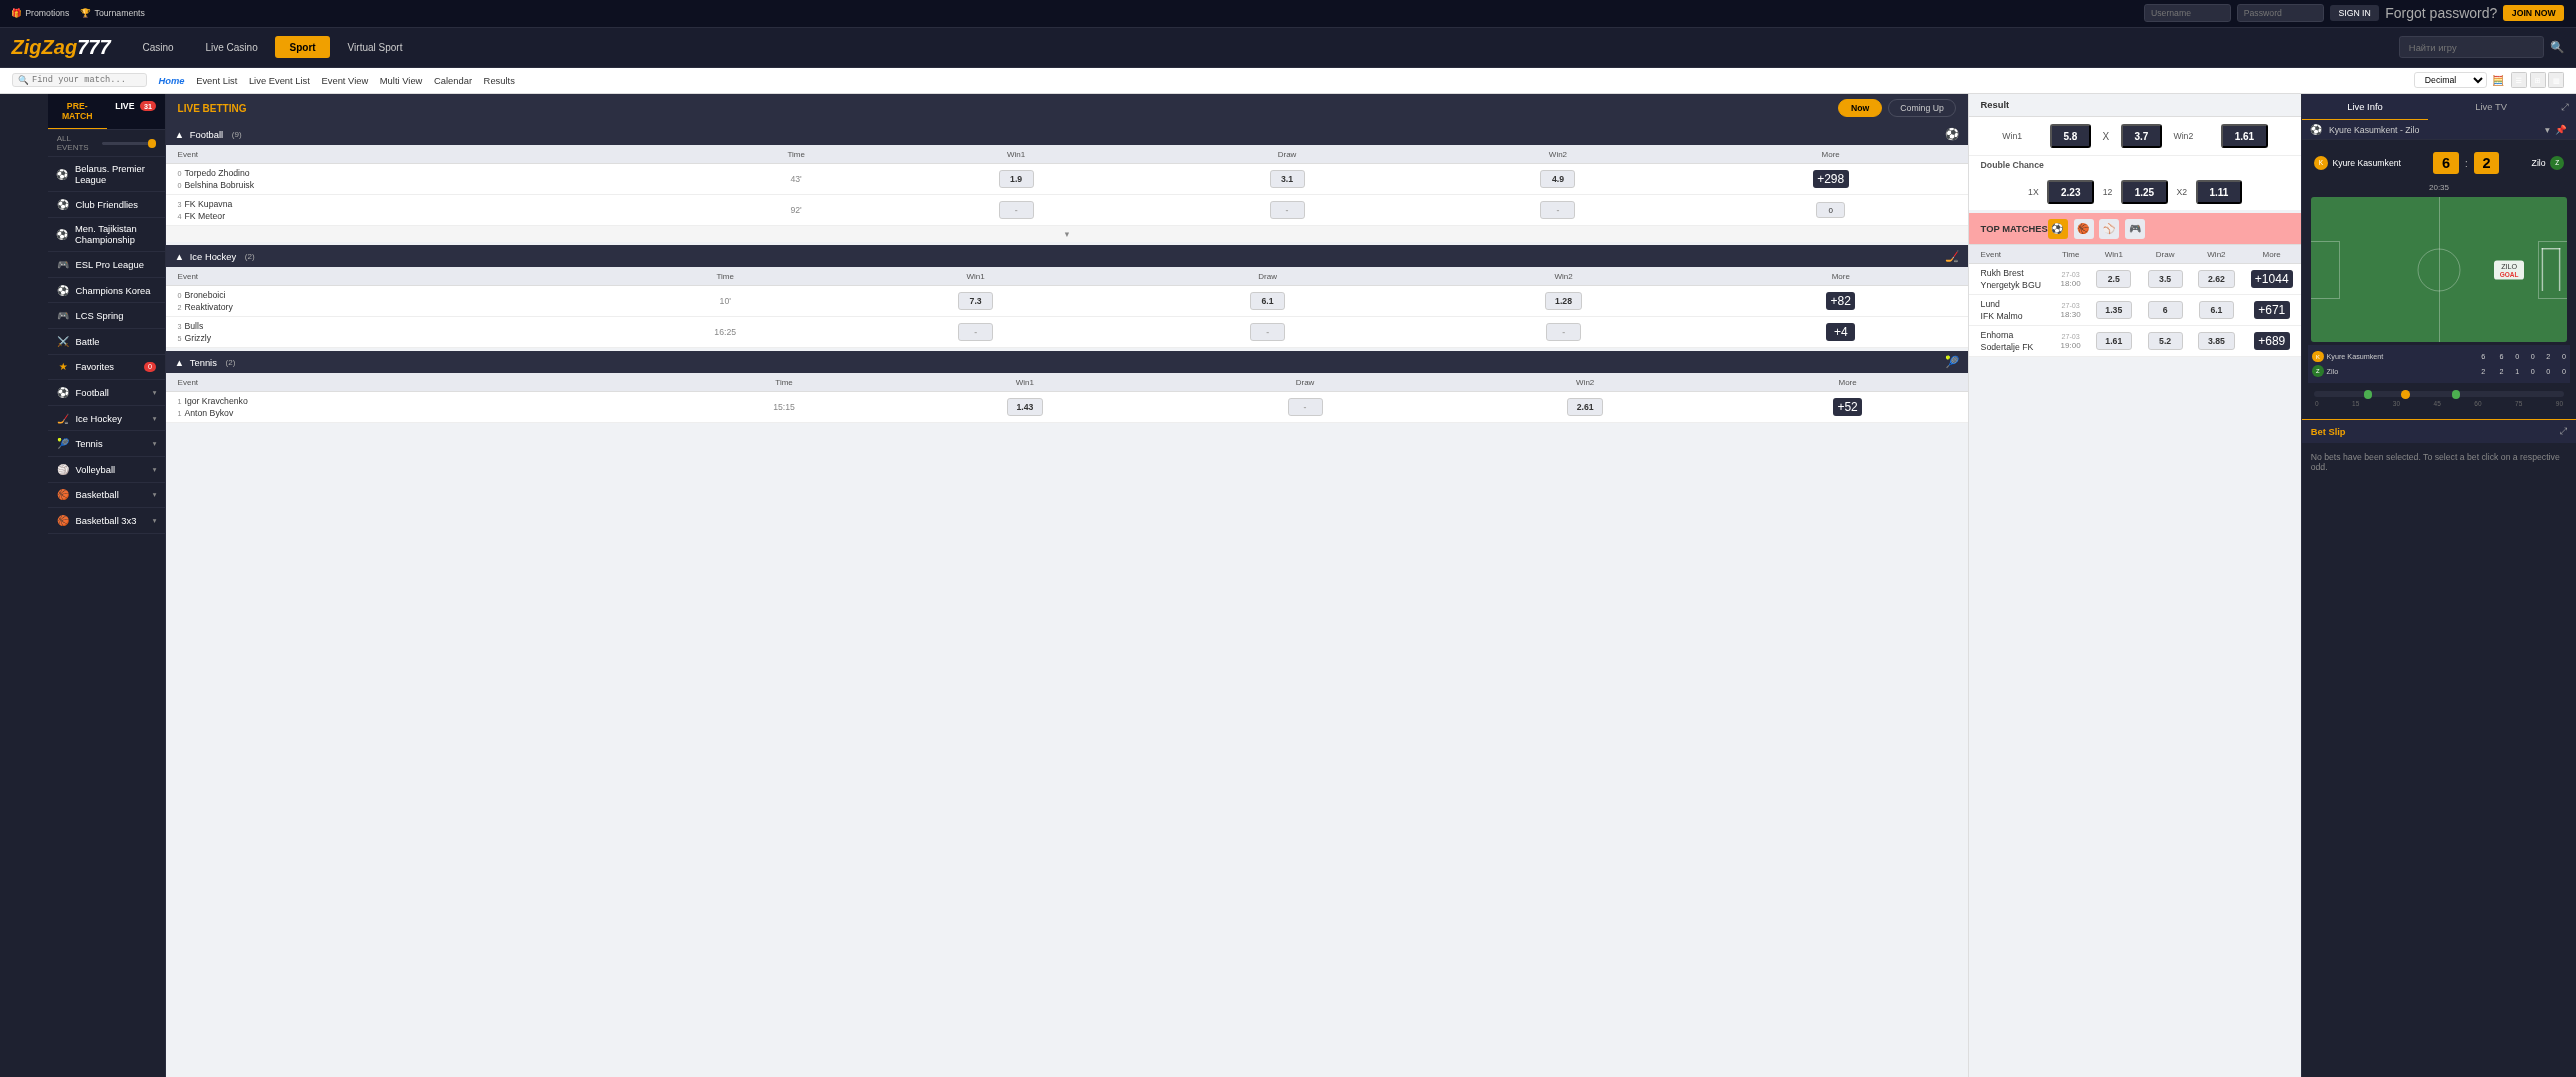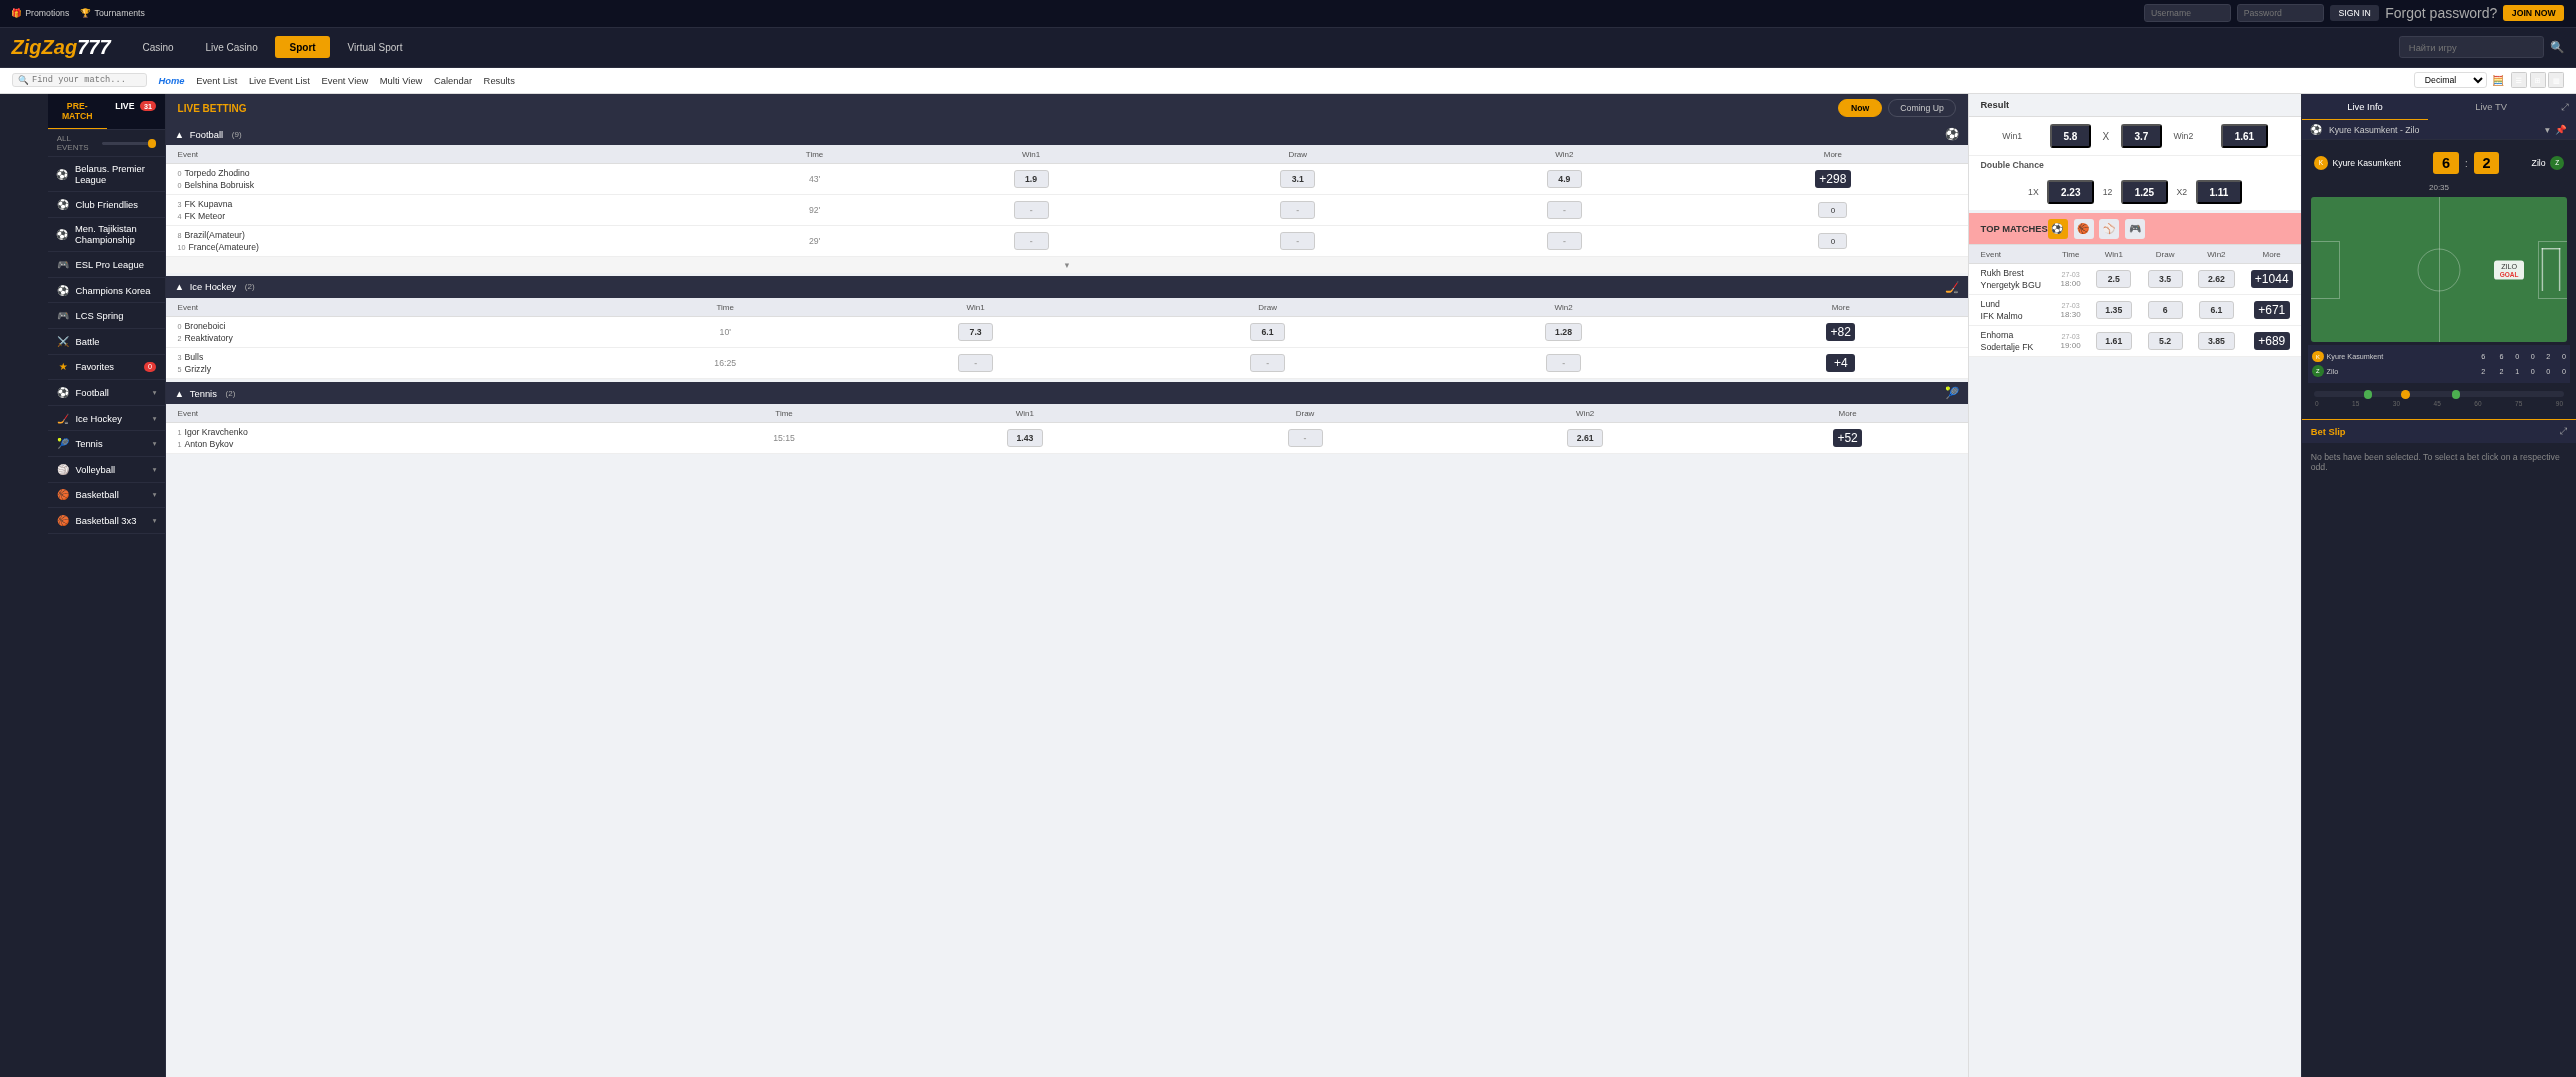--- a/index.html
+++ b/index.html
@@ -347,33 +347,20 @@
               <td><button class="more-btn">+298</button></td>
             </tr>
             <tr>
               <td>
                 <div class="event-teams">
                   <div class="event-team"><span class="team-number">3</span>FK Kupavna</div>
                   <div class="event-team"><span class="team-number">4</span>FK Meteor</div>
                 </div>
               </td>
               <td class="time-cell">92'</td>
-              <td><button class="odds-btn dash">-</button></td>
-              <td><button class="odds-btn dash">-</button></td>
-              <td><button class="odds-btn dash">-</button></td>
-              <td><button class="more-btn-gray">0</button></td>
-            </tr>
-            <tr>
-              <td>
-                <div class="event-teams">
-                  <div class="event-team"><span class="team-number">8</span>Brazil(Amateur)</div>
-                  <div class="event-team"><span class="team-number">10</span>France(Amateure)</div>
-                </div>
-              </td>
-              <td class="time-cell">29'</td>
               <td><button class="odds-btn dash">-</button></td>
               <td><button class="odds-btn dash">-</button></td>
               <td><button class="odds-btn dash">-</button></td>
               <td><button class="more-btn-gray">0</button></td>
             </tr>
           </tbody>
         </table>
         <div class="collapse-row">▾</div>
       </div>
 

